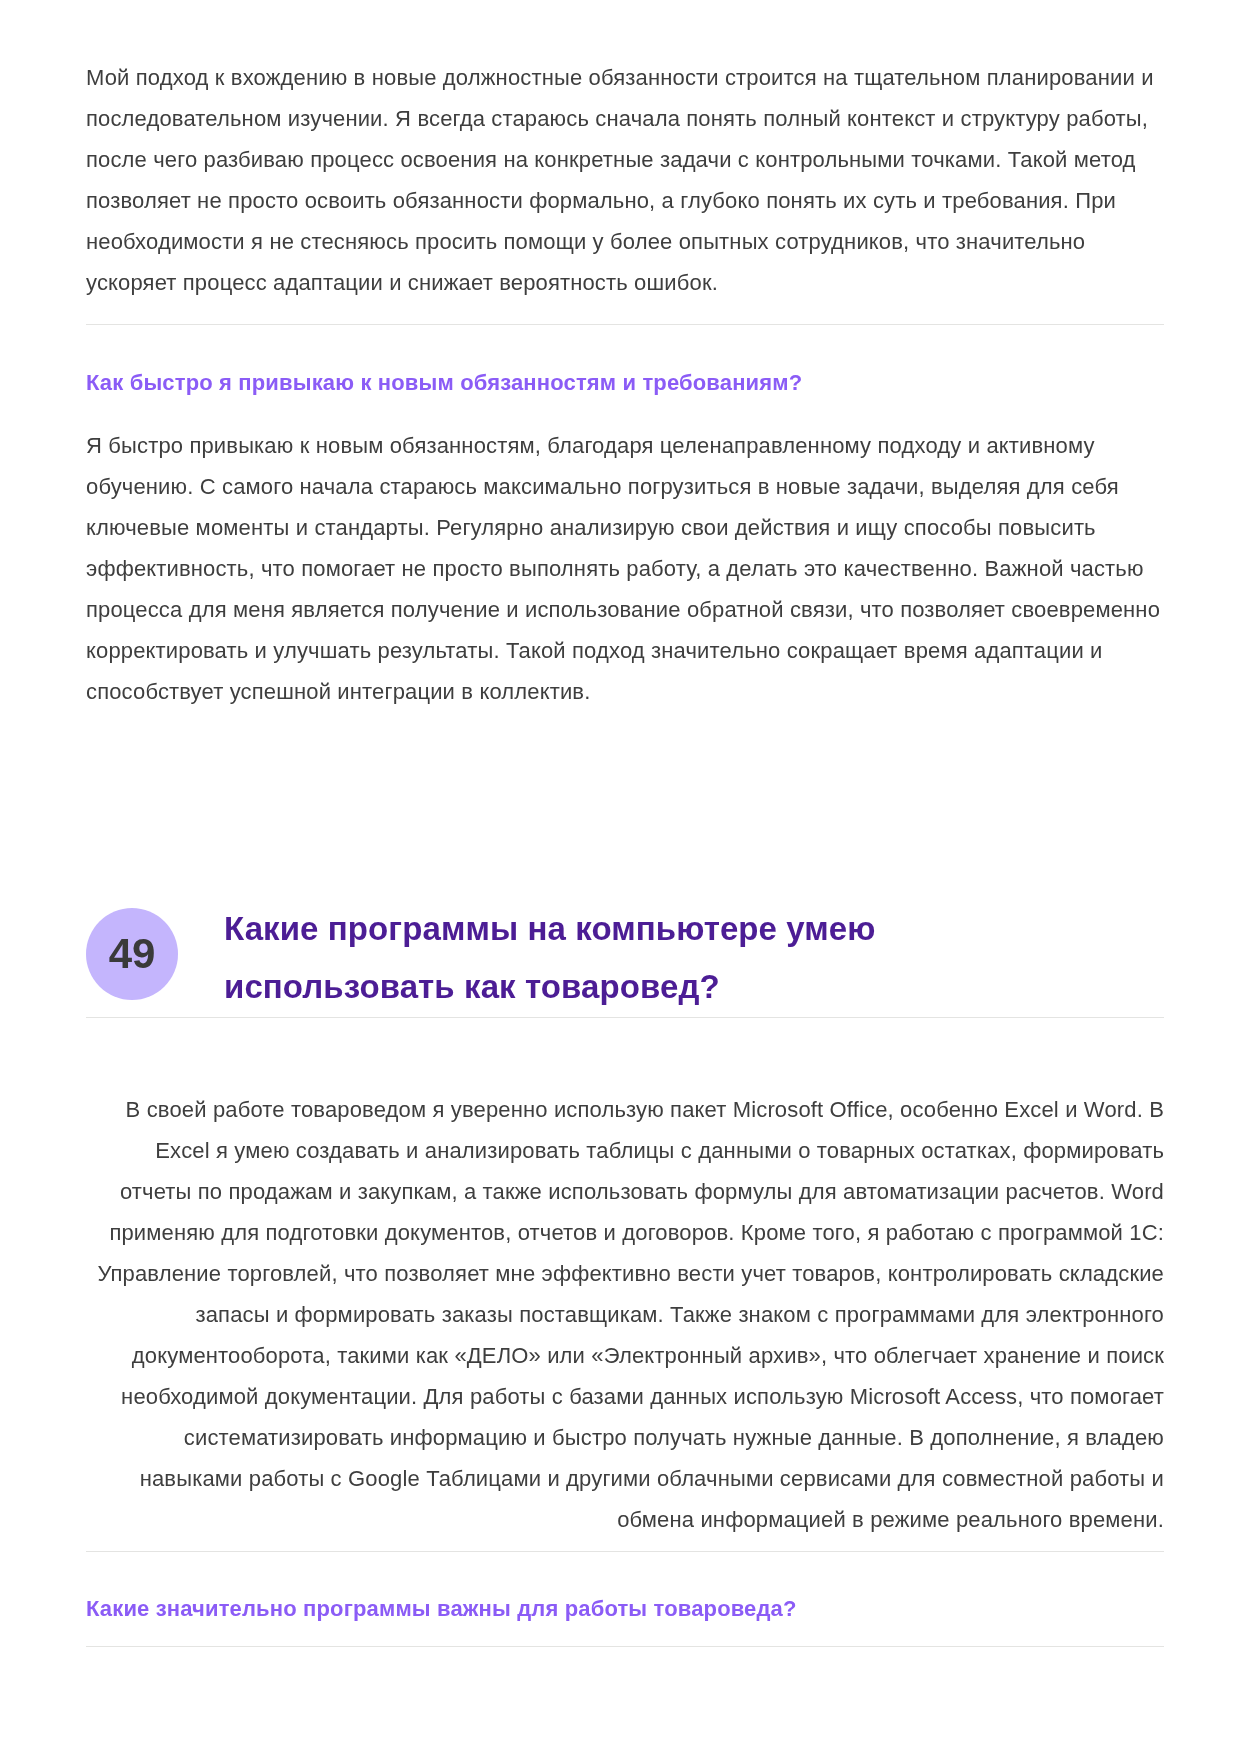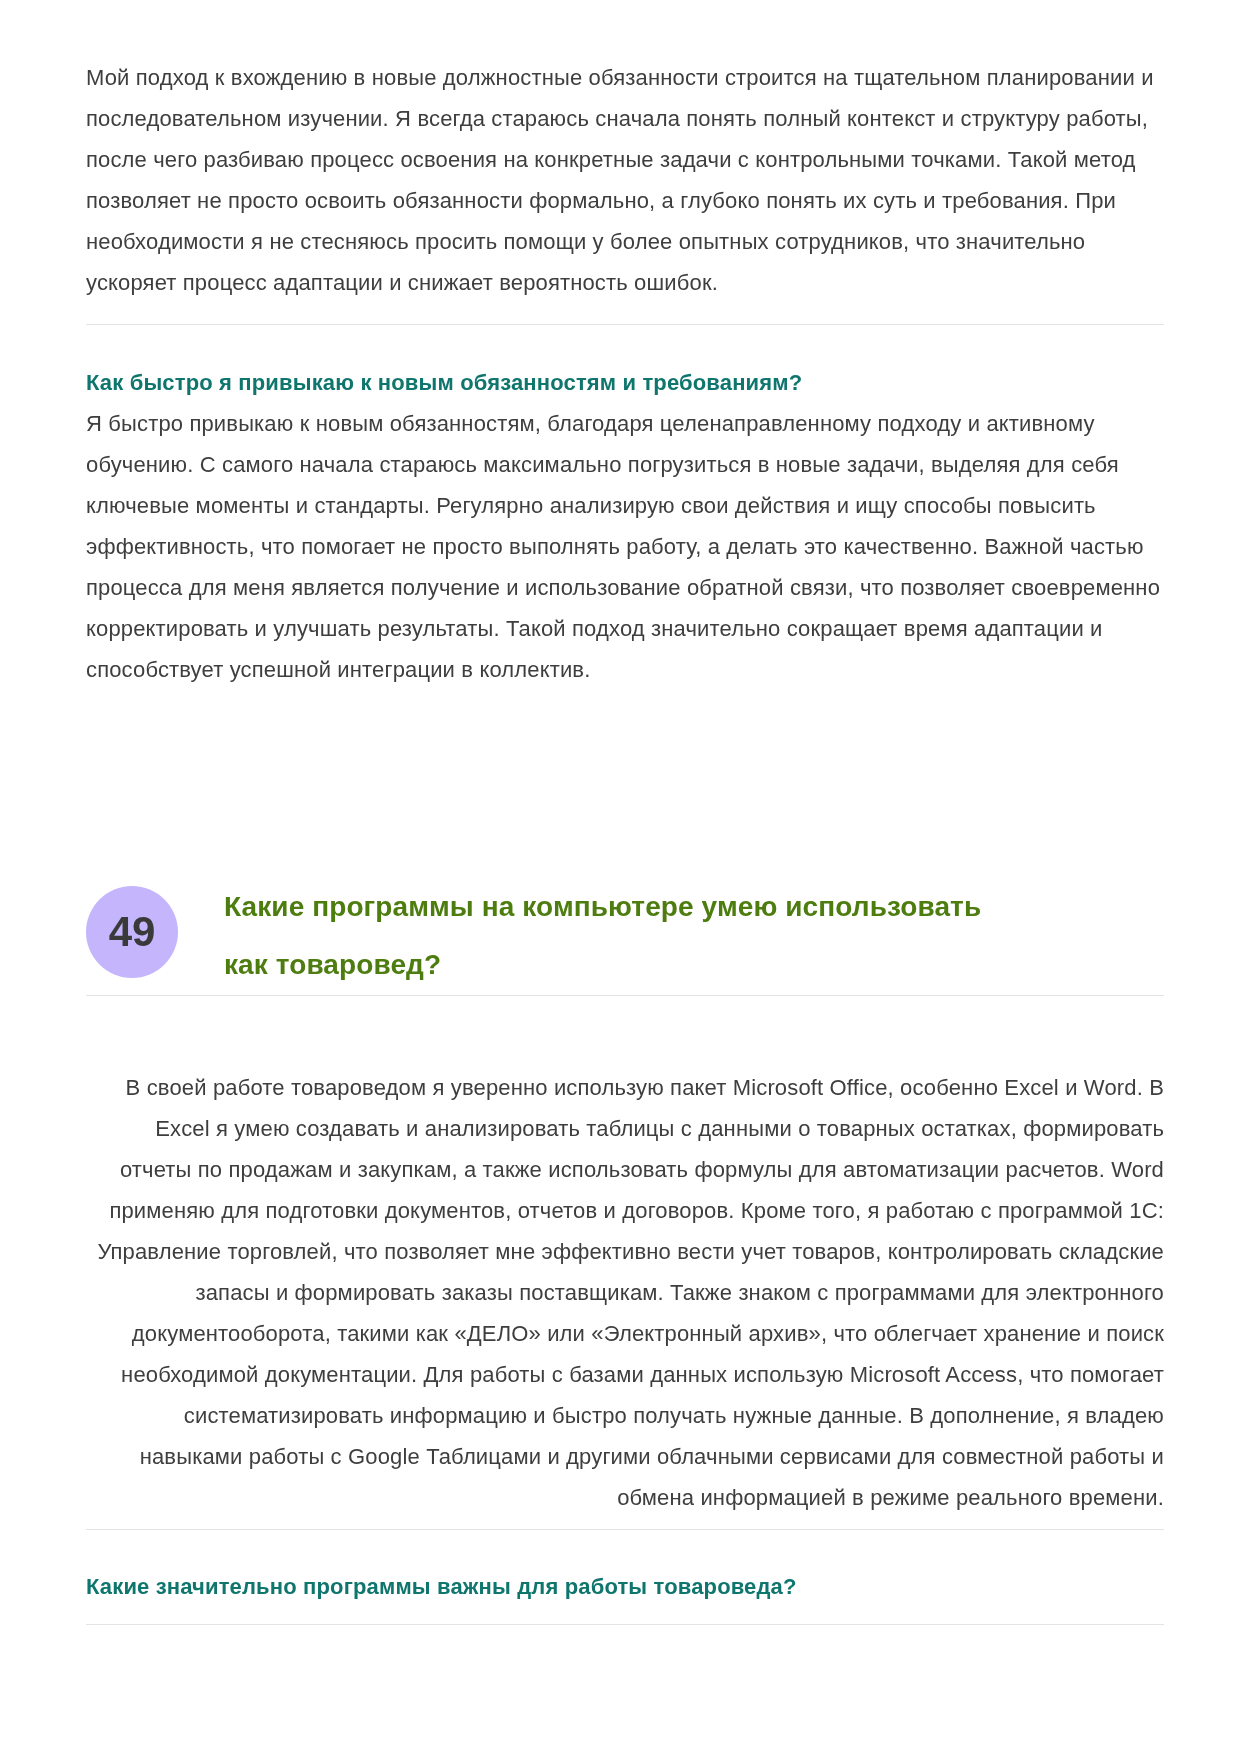--- a/index.html
+++ b/index.html
@@ -18,38 +18,38 @@
   }
   .body-text {
     margin: 0;
     font-size: 22px;
     line-height: 41px;
     color: #3e3e3e;
     letter-spacing: 0.15px;
     text-align: left;
   }
   .answer-intro { margin-top: 0; }
-  .answer-1 { }
+  .answer-1 { margin-top: 22px; }
   .answer-2 { margin-top: 71px; text-align: right; }
   .divider {
     border: none;
     border-top: 1px solid #e4e4e2;
     margin: 0;
     height: 0;
   }
   .divider-1 { margin-top: 21px; }
   .divider-2 { margin-top: 1px; }
   .divider-3 { margin-top: 11px; }
   .divider-4 { margin-top: 17px; }
   .sub-question {
     margin: 37px 0 0 0;
     font-size: 22px;
     line-height: 41px;
     font-weight: 700;
-    color: #0f766e;
+    color: #8b5cf6;
     letter-spacing: 0.15px;
   }
   .sub-question-2 { margin-top: 36px; }
   .section-header {
     display: flex;
     align-items: flex-start;
     margin-top: 188px;
     gap: 46px;
   }
   .badge {
@@ -61,24 +61,24 @@
     background: #c4b5fd;
     color: #3a3a3a;
     font-weight: 700;
     font-size: 42px;
     display: flex;
     align-items: center;
     justify-content: center;
   }
   .section-title {
     margin: 0;
-    font-size: 28px;
+    font-size: 33px;
     line-height: 58px;
     font-weight: 700;
-    color: #4d7c0f;
+    color: #4c1d95;
     max-width: 760px;
     letter-spacing: 0.1px;
   }
 </style>
 </head>
 <body>
 
 <div class="page">
 
   <p class="body-text answer-intro">Мой подход к вхождению в новые должностные обязанности строится на тщательном планировании и последовательном изучении. Я всегда стараюсь сначала понять полный контекст и структуру работы, после чего разбиваю процесс освоения на конкретные задачи с контрольными точками. Такой метод позволяет не просто освоить обязанности формально, а глубоко понять их суть и требования. При необходимости я не стесняюсь просить помощи у более опытных сотрудников, что значительно ускоряет процесс адаптации и снижает вероятность ошибок.</p>

